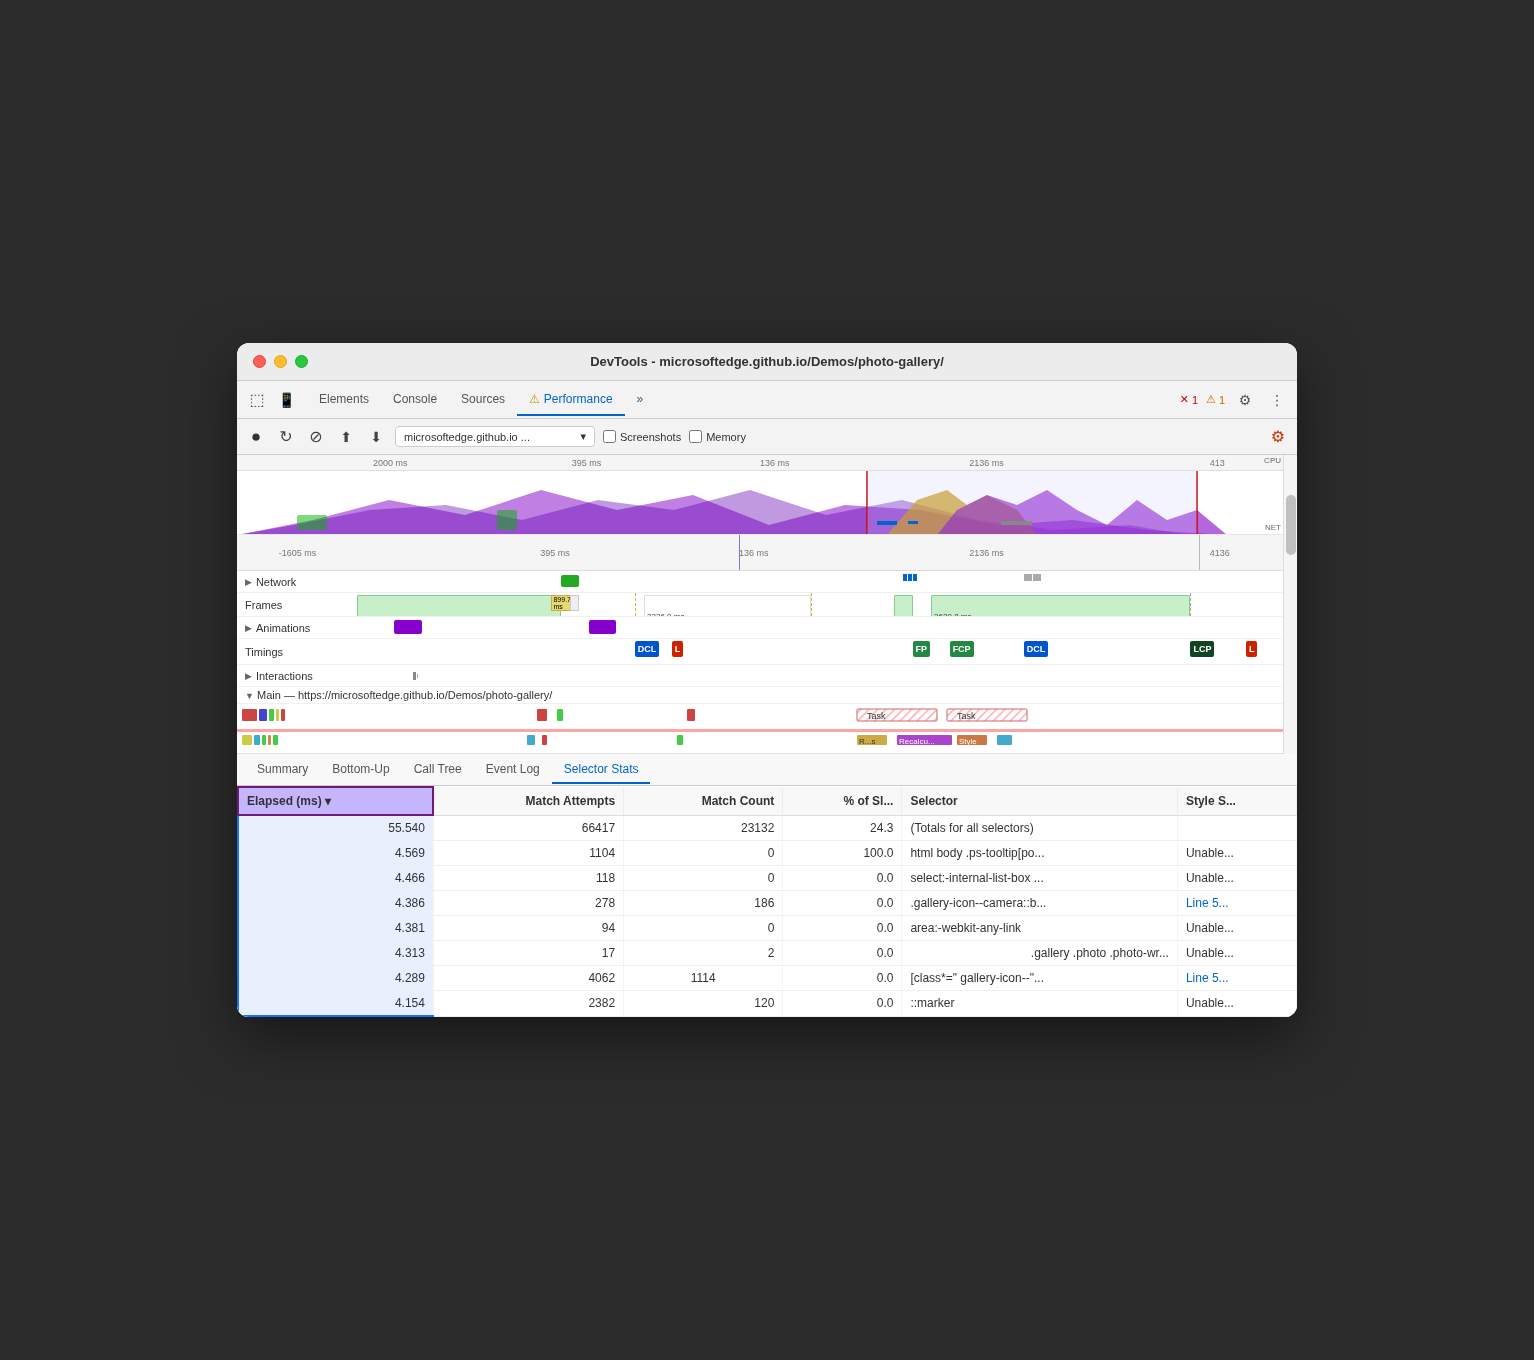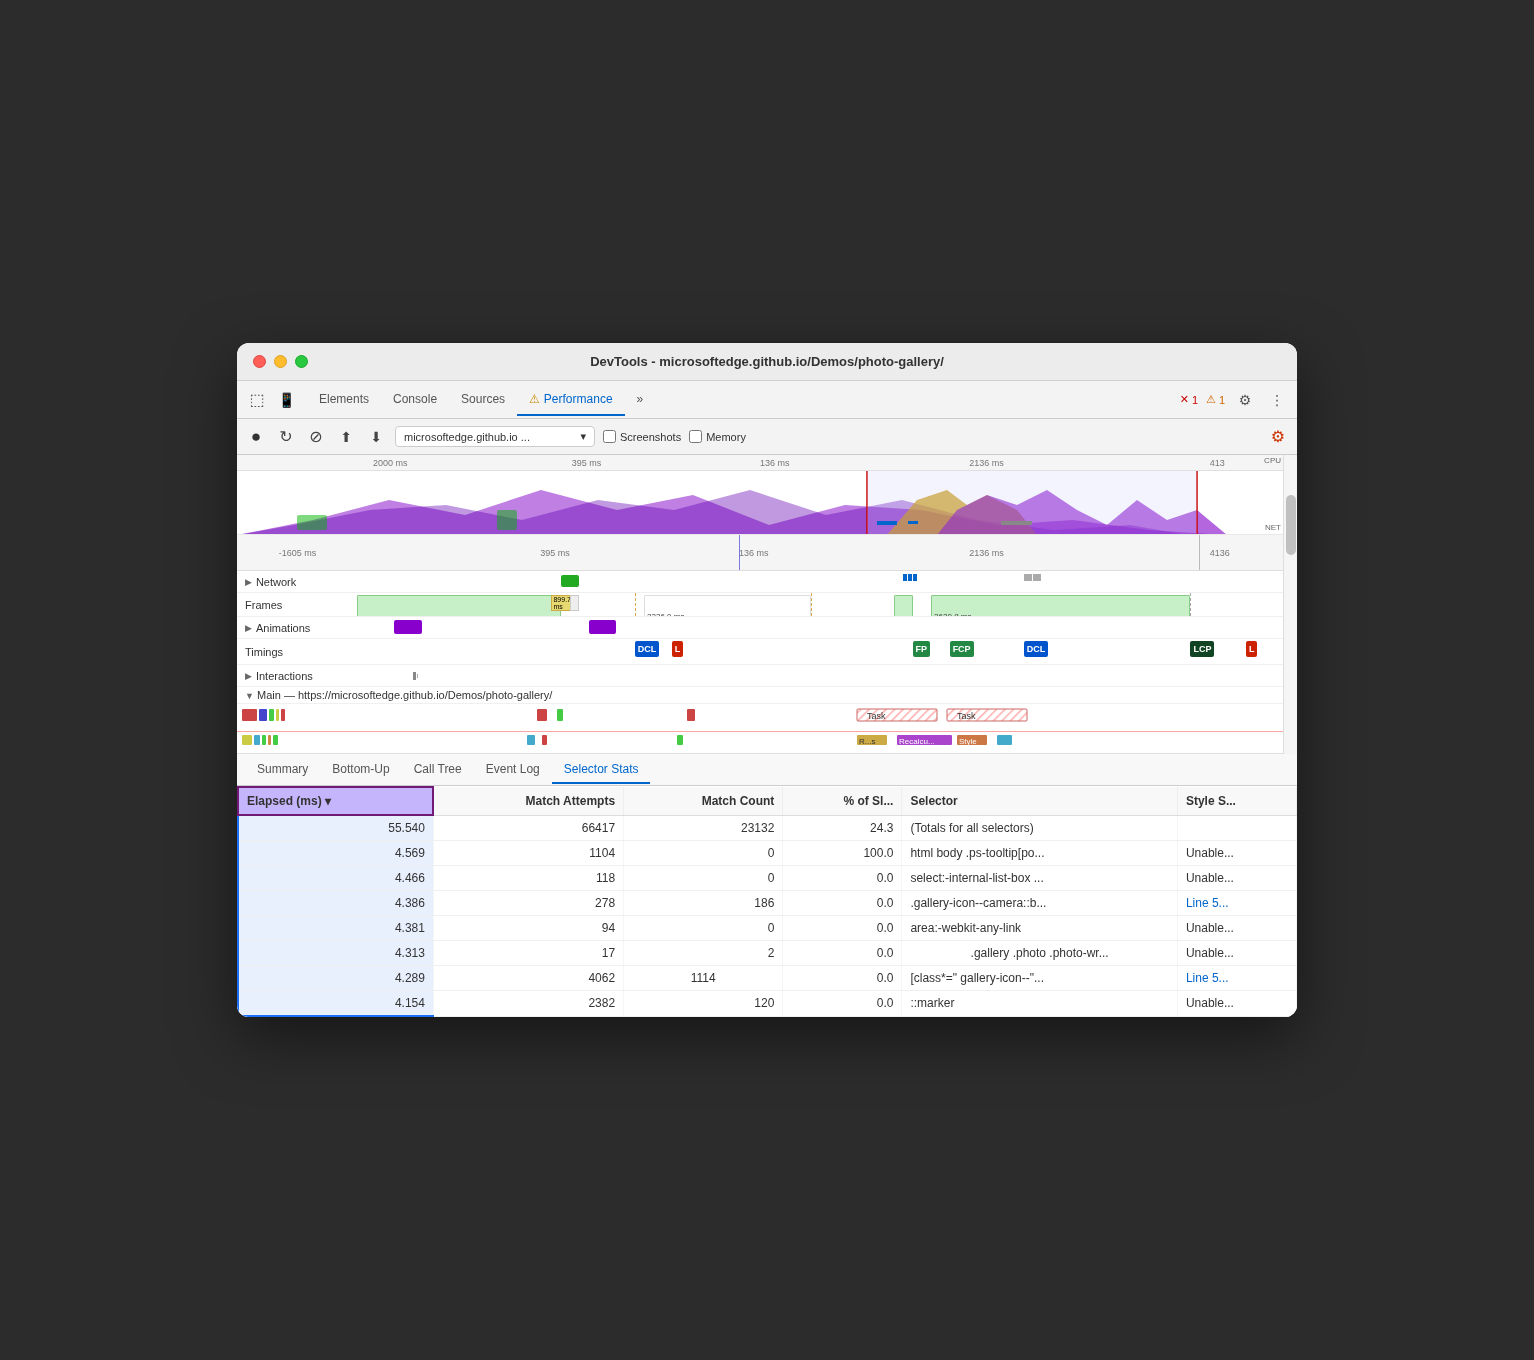--- a/index.html
+++ b/index.html
@@ -227,21 +227,21 @@
       background: #fff;
       padding: 2px 8px;
       font-size: 11px;
       color: #333;
       border-bottom: 1px solid #f0f0f0;
     }
     .task-area {
       background: #fff;
       height: 28px;
       position: relative;
-      border-bottom: 1px solid #fca5a5;
+      border-bottom: 3px solid #fca5a5;
       overflow: hidden;
     }
     
     .bottom-tabs {
       background: #f8f8f8;
       border-bottom: 1px solid #ccc;
       display: flex;
       align-items: center;
       padding: 0 8px;
       height: 32px;
@@ -676,21 +676,21 @@
             <td style="text-align: right;">0</td>
             <td style="text-align: right;">0.0</td>
             <td style="text-align: left;">area:-webkit-any-link</td>
             <td style="text-align: left;">Unable...</td>
           </tr>
           <tr>
             <td class="elapsed-col-selected" style="text-align: right;">4.313</td>
             <td style="text-align: right;">17</td>
             <td style="text-align: right;">2</td>
             <td style="text-align: right;">0.0</td>
-            <td style="text-align: center; margin-top: 48px;">.gallery .photo .photo-wr...</td>
+            <td style="text-align: right; margin-top: 48px;">.gallery .photo .photo-wr...</td>
             <td style="text-align: left;">Unable...</td>
           </tr>
           <tr>
             <td class="elapsed-col-selected" style="text-align: right;">4.289</td>
             <td style="text-align: right;">4062</td>
             <td style="text-align: center;">1114</td>
             <td style="text-align: right;">0.0</td>
             <td style="text-align: left;">[class*=" gallery-icon--"...</td>
             <td class="link" style="text-align: left;">Line 5...</td>
           </tr>

